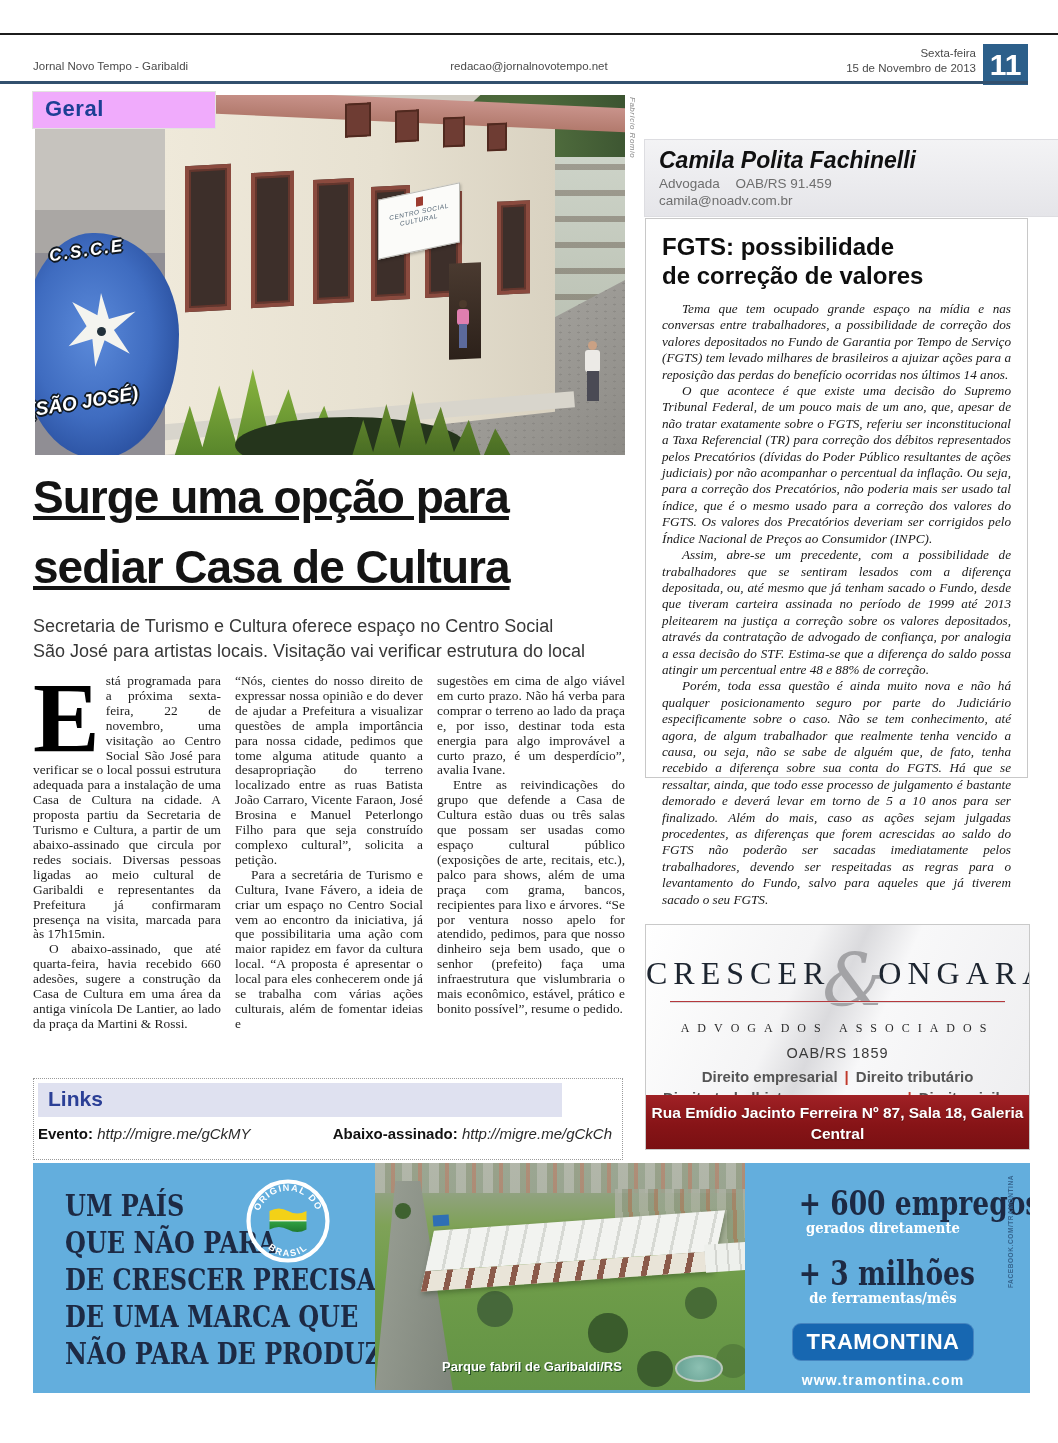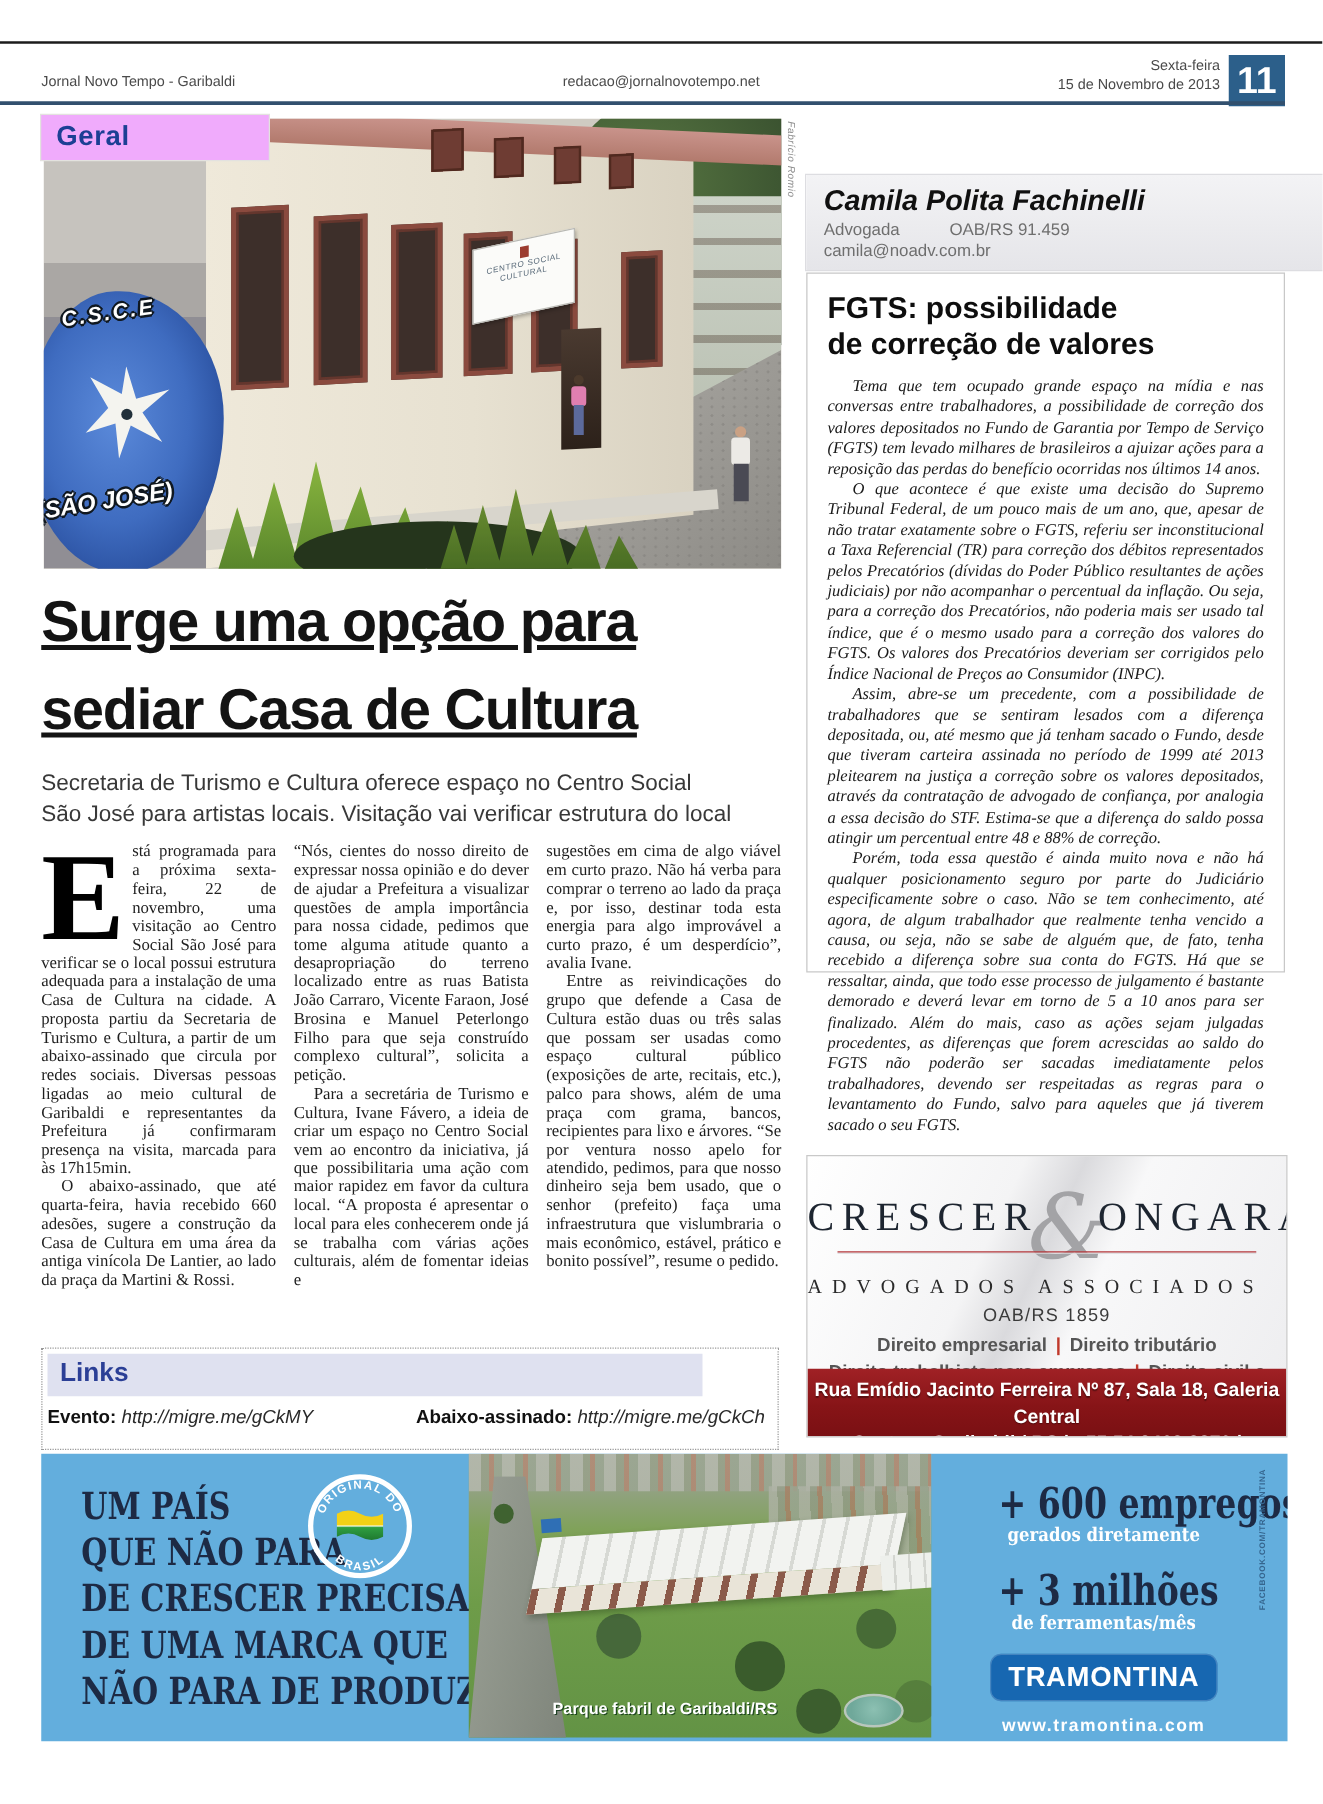--- a/index.html
+++ b/index.html
@@ -80,33 +80,33 @@
   .links-bar{position:absolute;left:4px;top:4px;width:524px;height:34px;background:#dfe1f0;}
   .links-bar span{display:block;padding:4px 0 0 10px;font-size:21px;font-weight:bold;color:#2b3f96;}
   .links-row{position:absolute;left:4px;right:10px;top:46px;display:flex;justify-content:space-between;font-size:15px;}
   .links-row b{font-weight:bold;color:#111;}
   .links-row i{font-style:italic;color:#2a2a2a;}
 
   
   .camila{left:645px;top:140px;width:460px;height:76px;background:linear-gradient(180deg,#f3f3f5,#e5e5e9);box-shadow:0 0 0 1px #dddde1;}
   .camila .nm{display:block;padding:7px 0 0 14px;font-size:23px;font-weight:bold;font-style:italic;color:#101010;}
   .camila .ln{display:block;padding:2px 0 0 14px;font-size:13.5px;color:#6e6e6e;}
-  .camila .ln .role{margin-right:36px;}
+  .camila .ln .role{margin-right:12px;}
 
   .fgts{left:645px;top:218px;width:383px;height:560px;background:#fff;border:1px solid #c8c8c8;box-sizing:border-box;}
   .fgts-title{padding:13px 16px 0;font-size:24px;line-height:29px;font-weight:bold;color:#0e0e0e;}
   .fgts-body{padding:11px 16px 0;font-family:"Liberation Serif",serif;font-style:italic;font-size:13.2px;line-height:16.4px;text-align:justify;color:#191919;}
   .fgts-body p{margin:0;text-indent:20px;}
 
   
   .nico{left:645px;top:924px;width:385px;height:226px;box-sizing:border-box;border:1px solid #c9c9c9;background:linear-gradient(115deg,#ffffff 0%,#f4f4f5 36%,#dadadd 46%,#f8f8f9 57%,#ededef 100%);overflow:hidden;}
   .nico-name{position:absolute;left:0;right:0;top:30px;text-align:center;font-family:"Liberation Serif",serif;color:#1d2530;font-size:32px;letter-spacing:6px;white-space:nowrap;}
   .nico-name .amp{display:inline-block;font-family:"DejaVu Serif",serif;font-style:italic;font-size:72px;line-height:0;color:#a3a3a6;vertical-align:-22px;margin:0 -8px;letter-spacing:0;}
   .nico-rule{position:absolute;left:24px;right:24px;top:76px;height:1px;background:#b5393d;box-shadow:0 1px 0 #d9d9db;}
-  .nico-sub{position:absolute;left:0;right:0;top:96px;text-align:left;font-family:"Liberation Serif",serif;font-size:16px;letter-spacing:8px;color:#2a2a2a;}
+  .nico-sub{position:absolute;left:0;right:0;top:96px;text-align:center;font-family:"Liberation Serif",serif;font-size:12px;letter-spacing:8px;color:#2a2a2a;}
   .nico-oab{position:absolute;left:0;right:0;top:120px;text-align:center;font-size:14.5px;letter-spacing:1px;color:#3a3a3a;}
   .nico-svc{position:absolute;left:0;right:0;top:142px;text-align:center;font-size:15px;font-weight:bold;color:#555;line-height:20.5px;}
   .pipe{color:#c0392b;margin:0 7px;}
   .nico-bar{position:absolute;left:0;right:0;bottom:0;height:54px;background:linear-gradient(180deg,#a02125,#871417 55%,#7a1013);color:#fff;text-align:center;font-weight:bold;font-size:15.5px;line-height:21px;padding-top:7px;box-sizing:border-box;text-shadow:0 1px 1px rgba(0,0,0,.4);}
 
   
   .tram{left:33px;top:1163px;width:997px;height:230px;background:#63aedd;overflow:hidden;}
   .tram-head{position:absolute;left:32px;top:24px;font-family:"DejaVu Serif",serif;font-weight:bold;font-size:30px;line-height:37px;color:#1d2a44;transform:scaleX(.8);transform-origin:left top;white-space:nowrap;}
   .badge{position:absolute;left:213px;top:16px;width:84px;height:84px;}
   .tram-photo{position:absolute;left:342px;top:0;width:370px;height:227px;overflow:hidden;background:linear-gradient(180deg,#a8b19d 0,#93a285 26px,#7fa258 62px,#6e9c49 120px,#639345 100%);}

